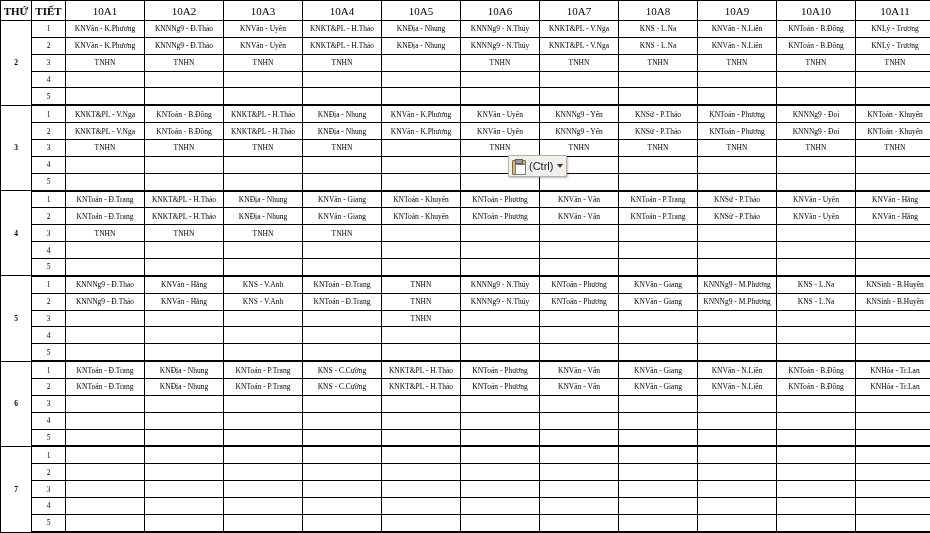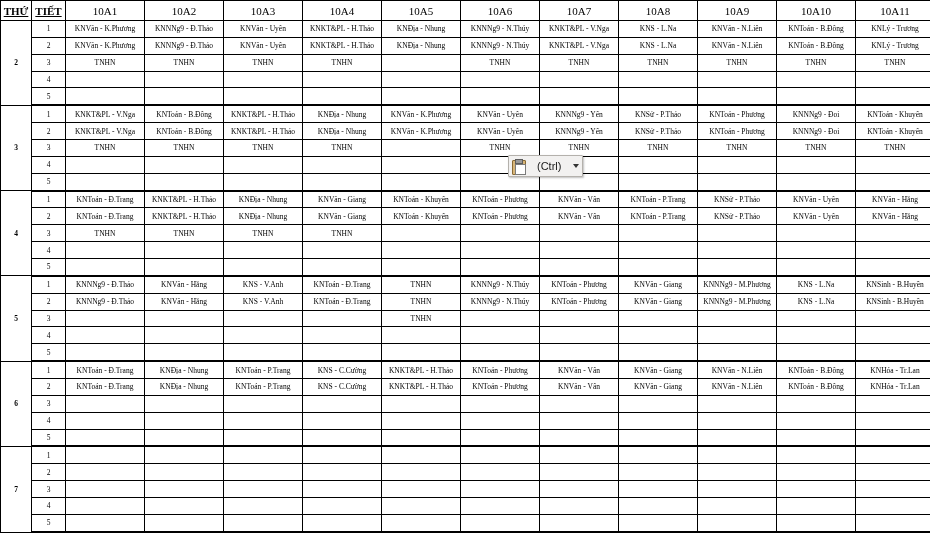--- a/index.html
+++ b/index.html
@@ -44,21 +44,20 @@
     font-size: 26px;
   }
   td.col-tiet {
     width: 33px;
     font-size: 8px;
   }
   tr.header-row td.col-thu,
   tr.header-row td.col-tiet {
     font-size: 11px;
     font-weight: bold;
-    text-decoration: underline;
   }
   td.cls {
     width: 78px;
   }
   tr.data-row td {
     height: 15px;
   }
   tr.data-row td.col-tiet {
     font-size: 7.5px;
   }
@@ -80,21 +79,21 @@
     height: 20px;
     display: flex;
     align-items: center;
     background: #f2f1f0;
     border: 1px solid #b4b1ac;
     box-shadow: 1px 1px 2px rgba(0,0,0,0.25);
     padding: 0 3px 0 2px;
     font-family: "Liberation Sans", sans-serif;
     font-size: 11px;
     color: #1a1a1a;
-    gap: 11px;
+    gap: 3px;
     border-radius: 1px;
   }
   .paste-icon {
     width: 15px;
     height: 15px;
     position: relative;
     display: inline-block;
   }
   .paste-icon .board {
     position: absolute;

